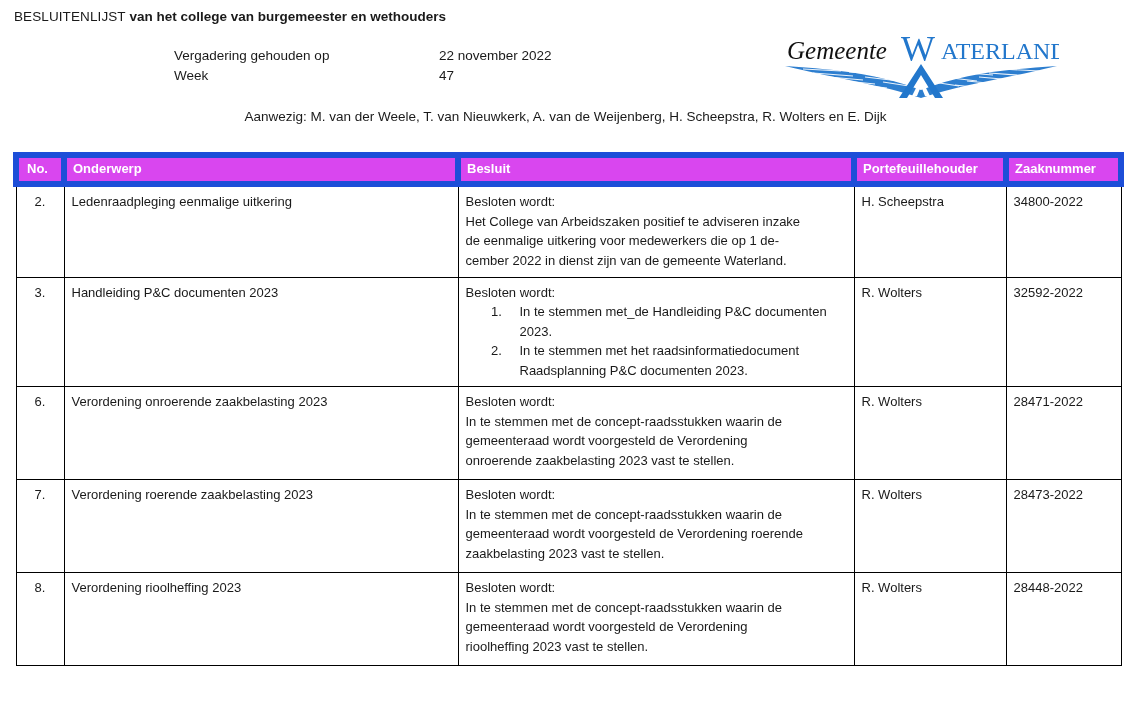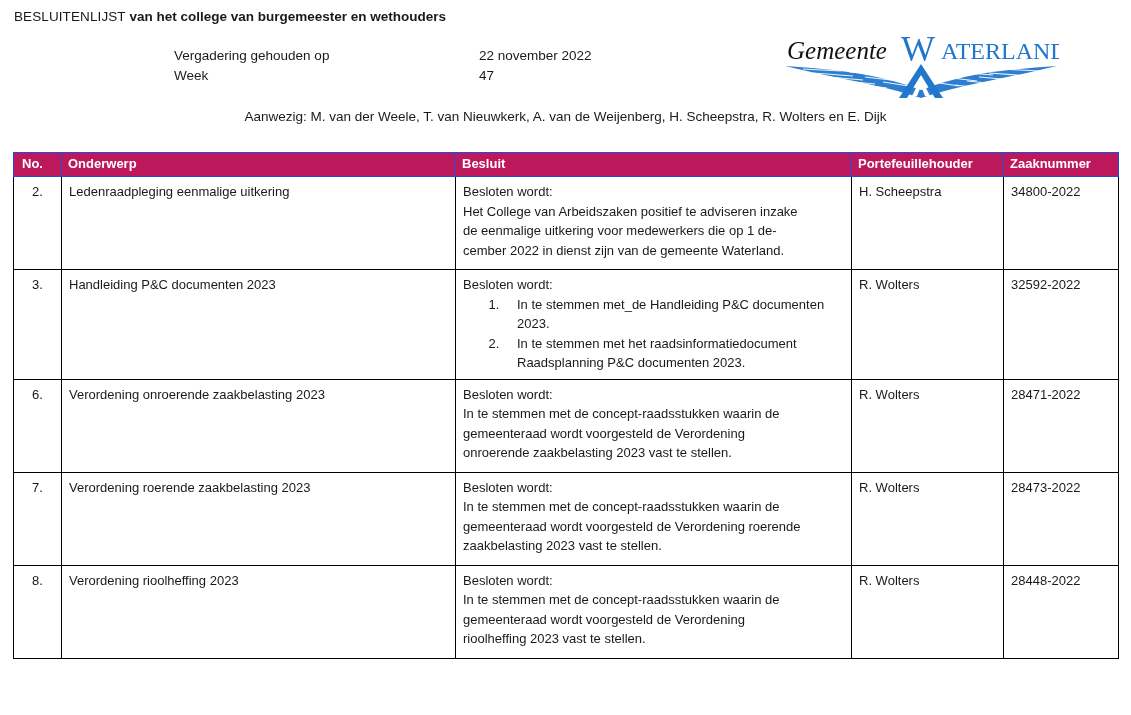--- a/index.html
+++ b/index.html
@@ -31,21 +31,21 @@
   }
   .title-line .t-plain { font-weight: normal; letter-spacing: .1px; }
   .title-line .t-bold  { font-weight: bold; }
 
   .meta-block {
     margin-top: 20px;
     margin-left: 160px;
     font-size: 13.5px;
     line-height: 20px;
   }
-  .meta-row { display: flex; gap: 40px; }
+  .meta-row { display: flex; }
   .meta-label { width: 265px; }
   .meta-value { }
 
   .attendees {
     margin-top: 22px;
     font-size: 13.5px;
     line-height: 18px;
     text-align: center;
   }
 
@@ -70,27 +70,27 @@
     table-layout: fixed;
     font-size: 13px;
   }
   table.besluiten col.c-no   { width: 48px; }
   table.besluiten col.c-ond  { width: 394px; }
   table.besluiten col.c-bes  { width: 396px; }
   table.besluiten col.c-por  { width: 152px; }
   table.besluiten col.c-zaak { width: 115px; }
 
   table.besluiten thead th {
-    background: #be185d;
+    background: #d946ef;
     color: #ffffff;
     font-weight: bold;
     font-size: 13px;
     text-align: left;
     padding: 3px 6px 4px 6px;
-    border: 1px solid #1d4ed8;
+    border: 6px solid #1d4ed8;
     line-height: 16px;
   }
   table.besluiten thead th.th-no { text-align: left; padding-left: 8px; }
 
   table.besluiten tbody td {
     border: 1px solid #000000;
     vertical-align: top;
     padding: 5px 7px 6px 7px;
     line-height: 19.5px;
     font-size: 13px;

